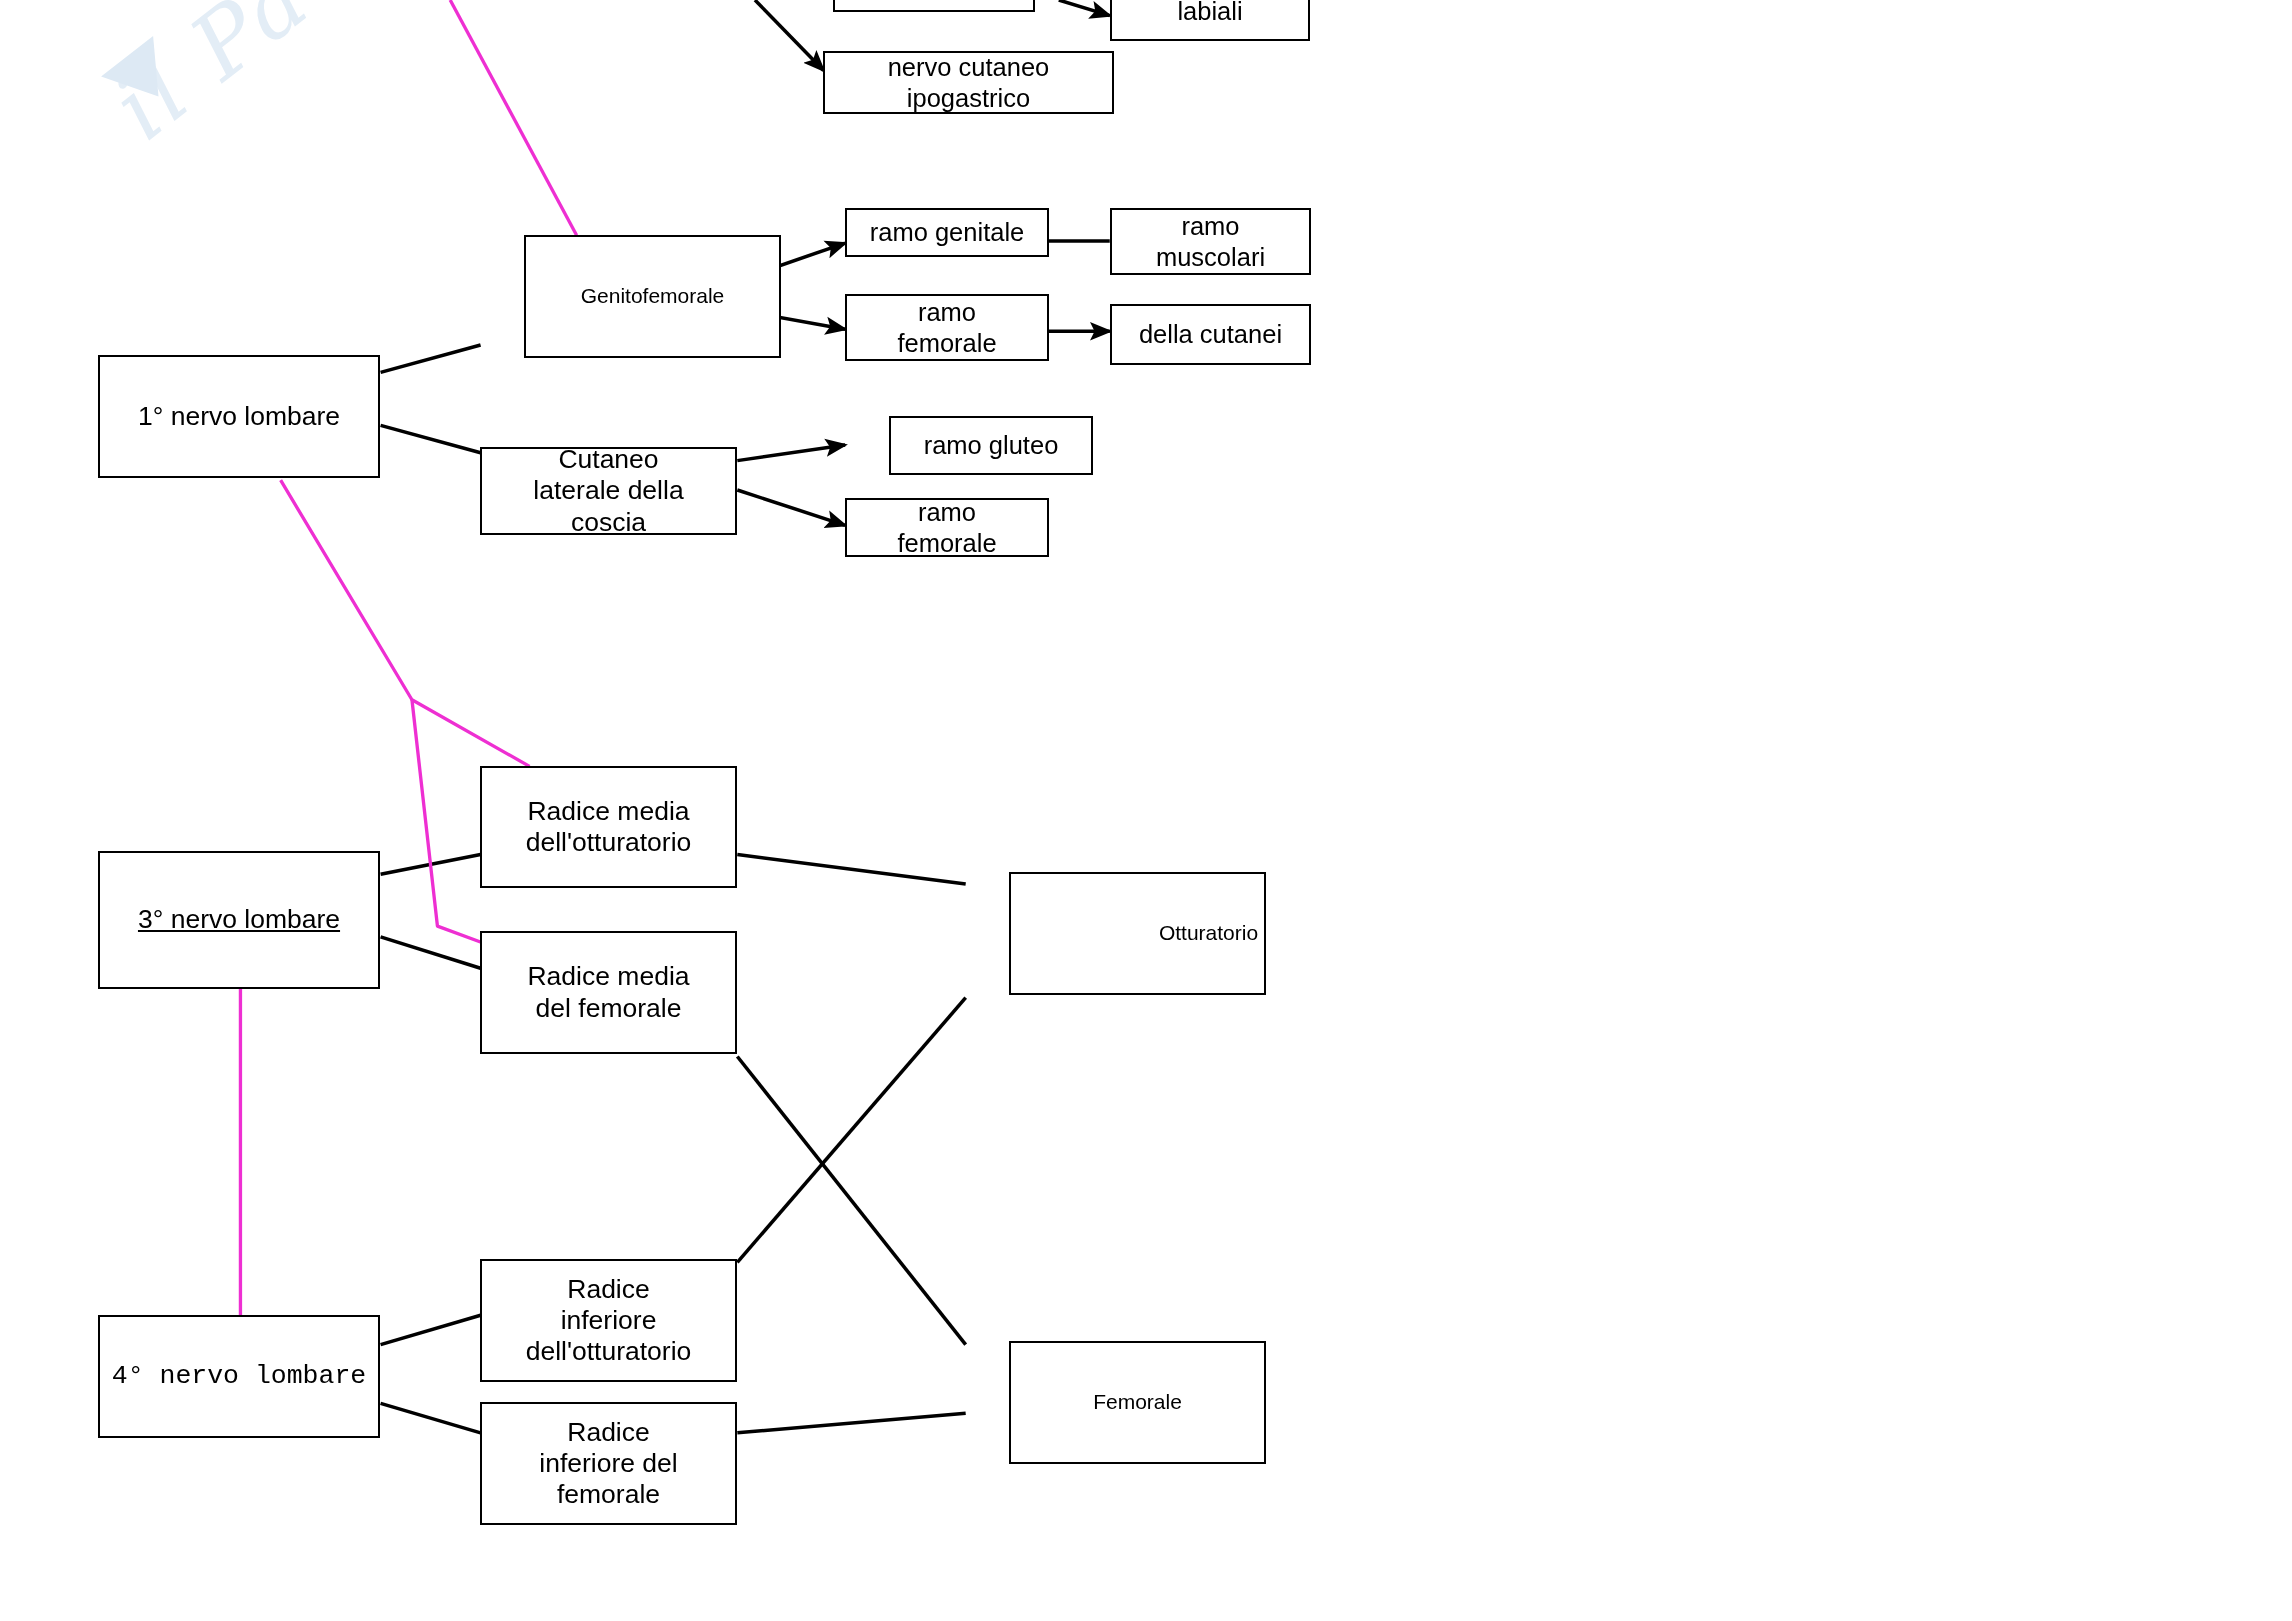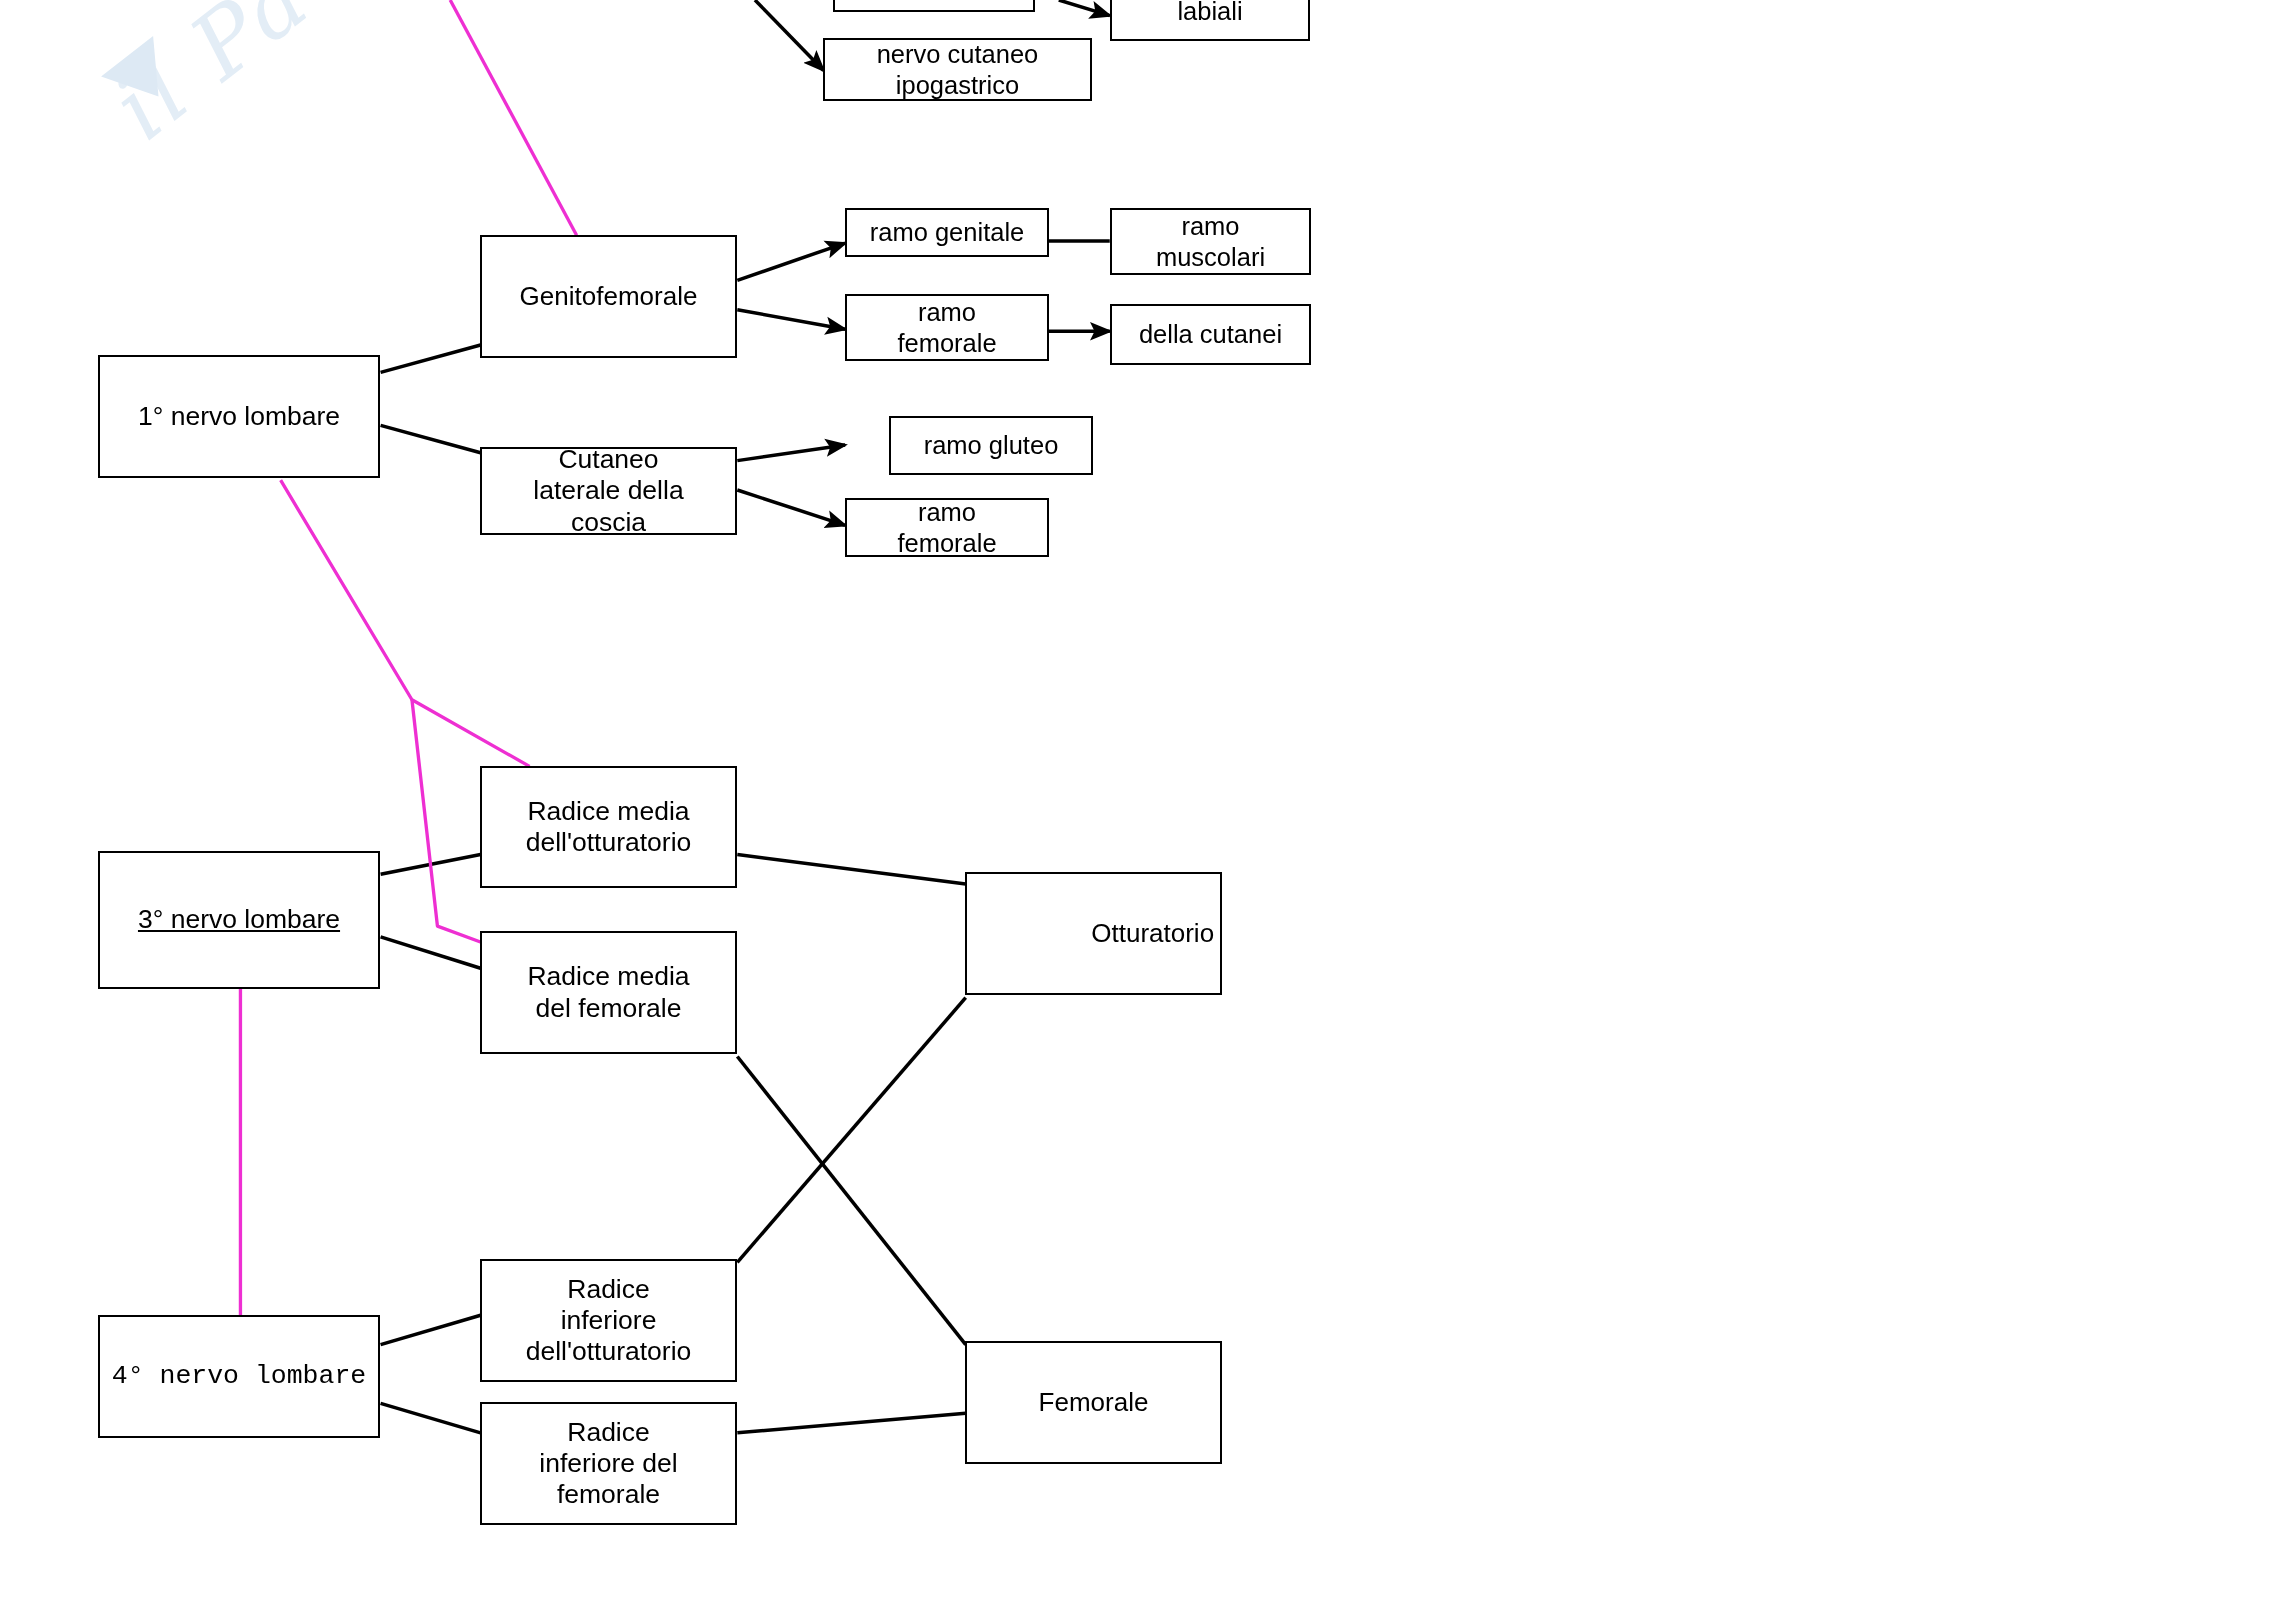--- a/index.html
+++ b/index.html
@@ -30,21 +30,21 @@
     background: #ffffff;
     display: flex;
     align-items: center;
     justify-content: center;
     text-align: center;
     color: #000000;
     line-height: 1.18;
     padding: 2px 5.9px;
     white-space: pre-line;
   }
-  .f-lg   { font-size: 26px; }
+  .f-lg   { font-size: 21px; margin-left: 44px; }
   .f-md   { font-size: 26.5px; }
   .f-sm   { font-size: 25.5px; }
   .clip-top { border-top: none; }
   #watermark {
     position: absolute;
     left: 108px;
     top: -39px;
     width: 323px;
     height: 157px;
     transform: rotate(-38deg);
@@ -107,21 +107,21 @@
         <polyline points="286,490 420,714 540,782" fill="none" stroke="#ee2fd2" stroke-width="3.4" stroke-linejoin="round" stroke-linecap="butt"></polyline>
         <polyline points="420,714 446,945 492,962" fill="none" stroke="#ee2fd2" stroke-width="3.4" stroke-linejoin="round" stroke-linecap="butt"></polyline>
         <polyline points="245,994 245,1342" fill="none" stroke="#ee2fd2" stroke-width="3.4" stroke-linejoin="round" stroke-linecap="butt"></polyline>
       </g>
   </svg>
 
   <div id="node-layer">
       <div class="node f-sm clip-top" style="left: 833px; top: -39px; width: 202px; height: 51px;"><span></span></div>
       <div class="node f-sm clip-top" style="left: 1110px; top: -47px; width: 200px; height: 88px;"><span>rami scrotali/
 labiali</span></div>
-      <div class="node f-sm" style="left: 823px; top: 38px; width: 269px; height: 63px;"><span>nervo cutaneo
+      <div class="node f-sm" style="left: 823px; top: 51px; width: 291px; height: 63px;"><span>nervo cutaneo
 ipogastrico</span></div>
       <div class="node f-lg" style="left: 480px; top: 235px; width: 257px; height: 123px;"><span>Genitofemorale</span></div>
       <div class="node f-sm" style="left: 845px; top: 208px; width: 204px; height: 49px;"><span>ramo genitale</span></div>
       <div class="node f-sm" style="left: 1110px; top: 208px; width: 201px; height: 67px;"><span>ramo
 muscolari</span></div>
       <div class="node f-sm" style="left: 845px; top: 294px; width: 204px; height: 67px;"><span>ramo
 femorale</span></div>
       <div class="node f-sm" style="left: 1110px; top: 304px; width: 201px; height: 61px;"><span>della cutanei</span></div>
       <div class="node f-md" style="left: 98px; top: 355px; width: 282px; height: 123px;"><span>1° nervo lombare</span></div>
       <div class="node f-md" style="left: 480px; top: 427px; width: 257px; height: 88px; margin-top: 20px;"><span>Cutaneo

